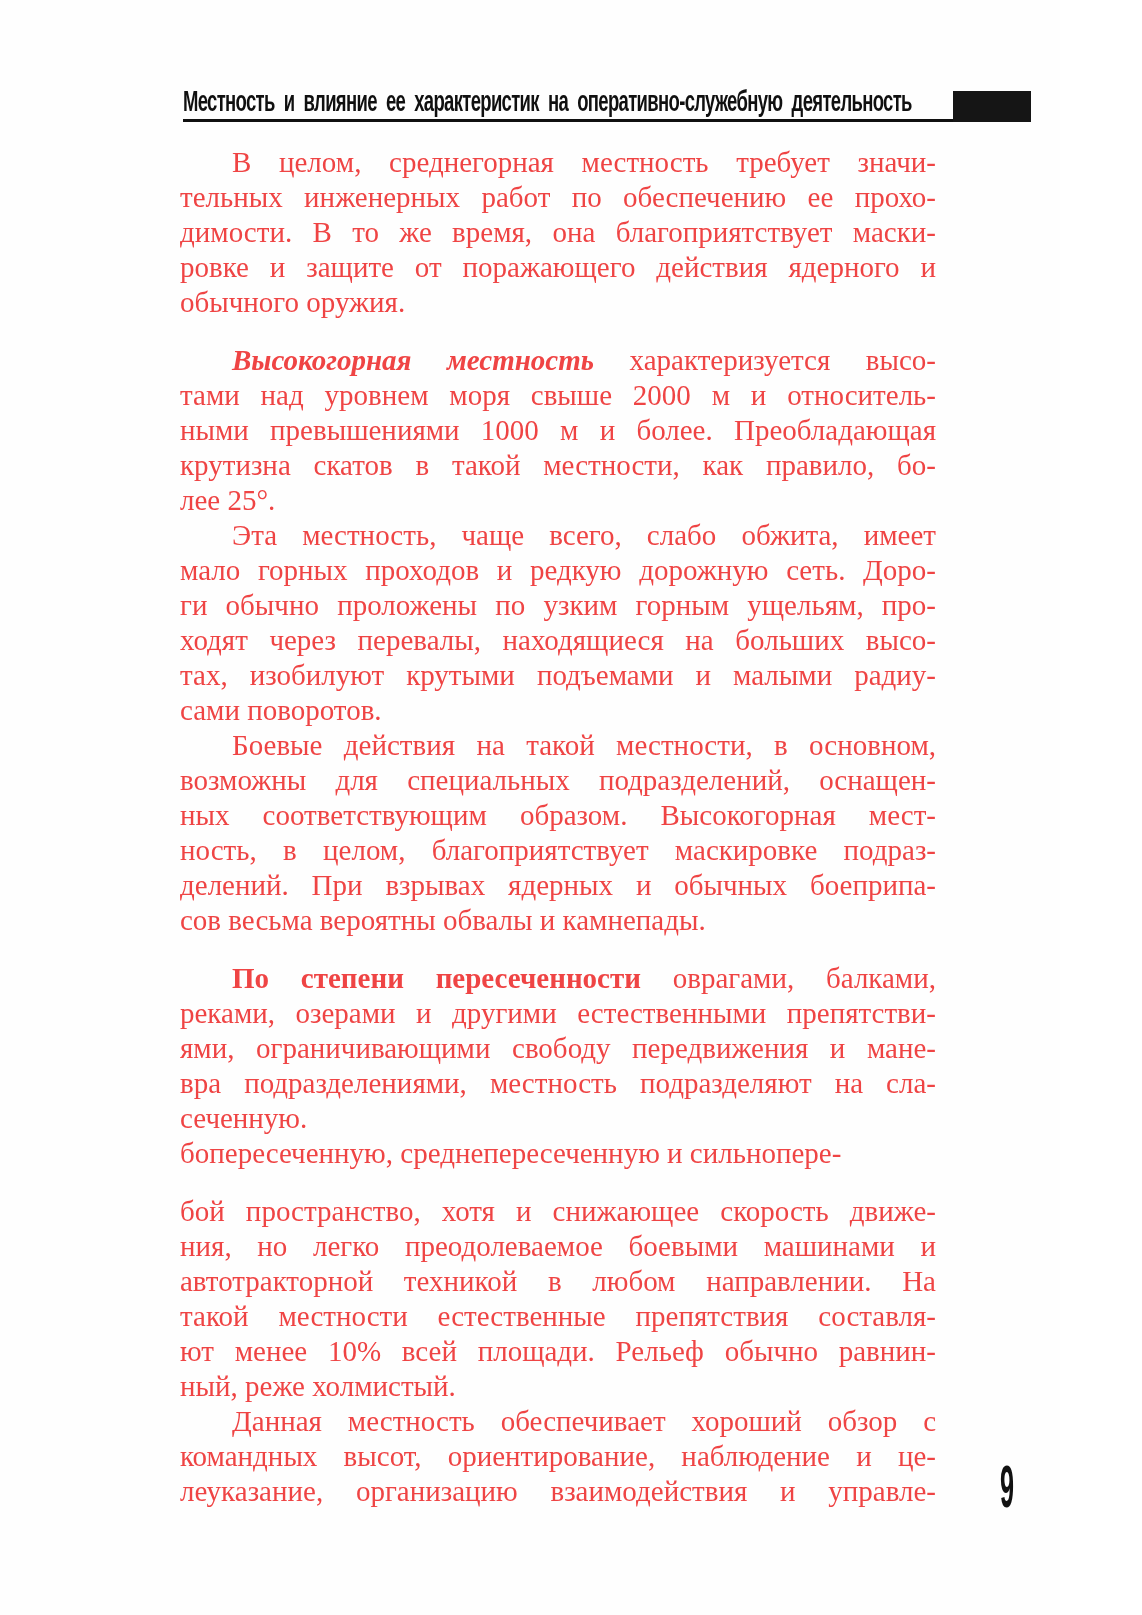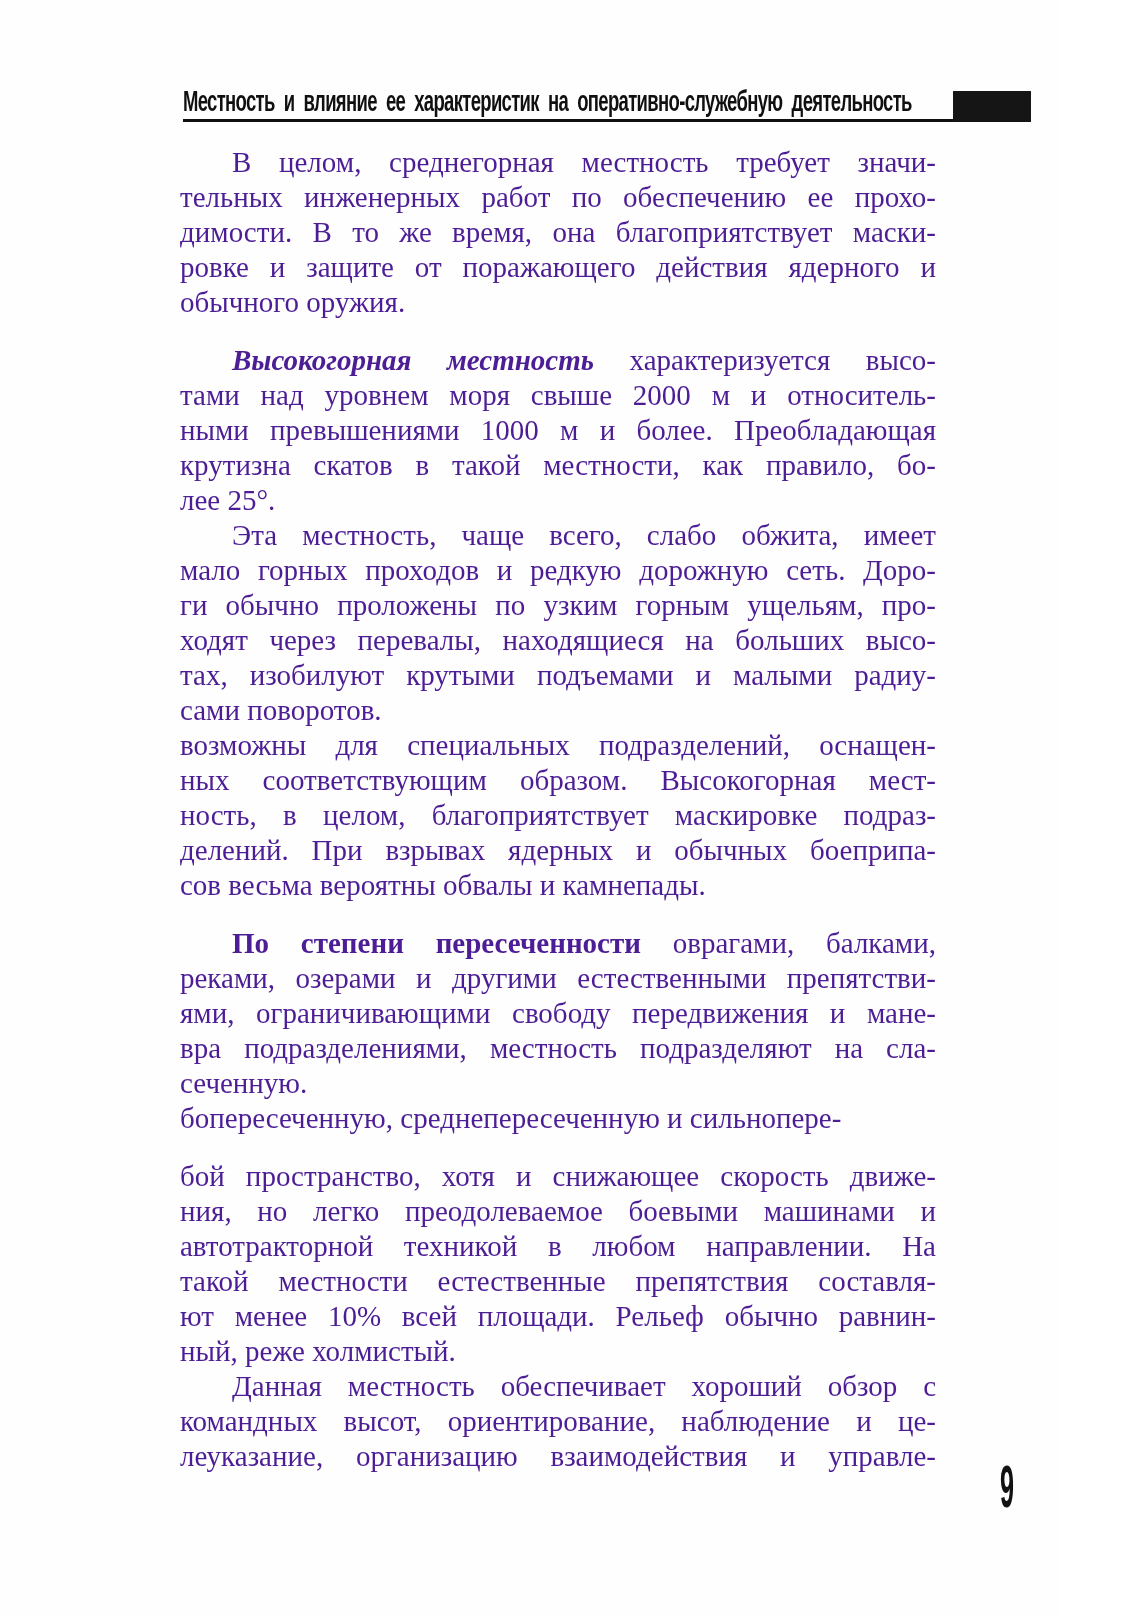--- a/index.html
+++ b/index.html
@@ -60,21 +60,21 @@
   }
 
   
   .text-column {
     position: absolute;
     left: 180px;
     top: 145px;
     width: 756px;
     font-size: 29px;
     line-height: 35px;
-    color: #4c1d95;
+    color: #ef4444;
   }
   .para { margin: 0; }
   .para.gap { margin-top: 23px; }
 
   .tline, .first-line {
     text-align: justify;
     text-align-last: justify;
   }
   .first-line { text-indent: 52px; }
   .para .lines .tline:last-child { text-align-last: left; }
@@ -141,20 +141,23 @@
       <div class="lines">
           <div class="tline">мало горных проходов и редкую дорожную сеть. Доро-</div>
           <div class="tline">ги обычно проложены по узким горным ущельям, про-</div>
           <div class="tline">ходят через перевалы, находящиеся на больших высо-</div>
           <div class="tline">тах, изобилуют крутыми подъемами и малыми радиу-</div>
           <div class="tline">сами поворотов.</div>
         </div>
     </div>
 
     <div class="para">
+      <div class="first-line">
+        <span>Боевые действия на такой местности, в основном,</span>
+      </div>
       <div class="lines">
           <div class="tline">возможны для специальных подразделений, оснащен-</div>
           <div class="tline">ных соответствующим образом. Высокогорная мест-</div>
           <div class="tline">ность, в целом, благоприятствует маскировке подраз-</div>
           <div class="tline">делений. При взрывах ядерных и обычных боеприпа-</div>
           <div class="tline">сов весьма вероятны обвалы и камнепады.</div>
         </div>
     </div>
 
     <div class="para gap">

